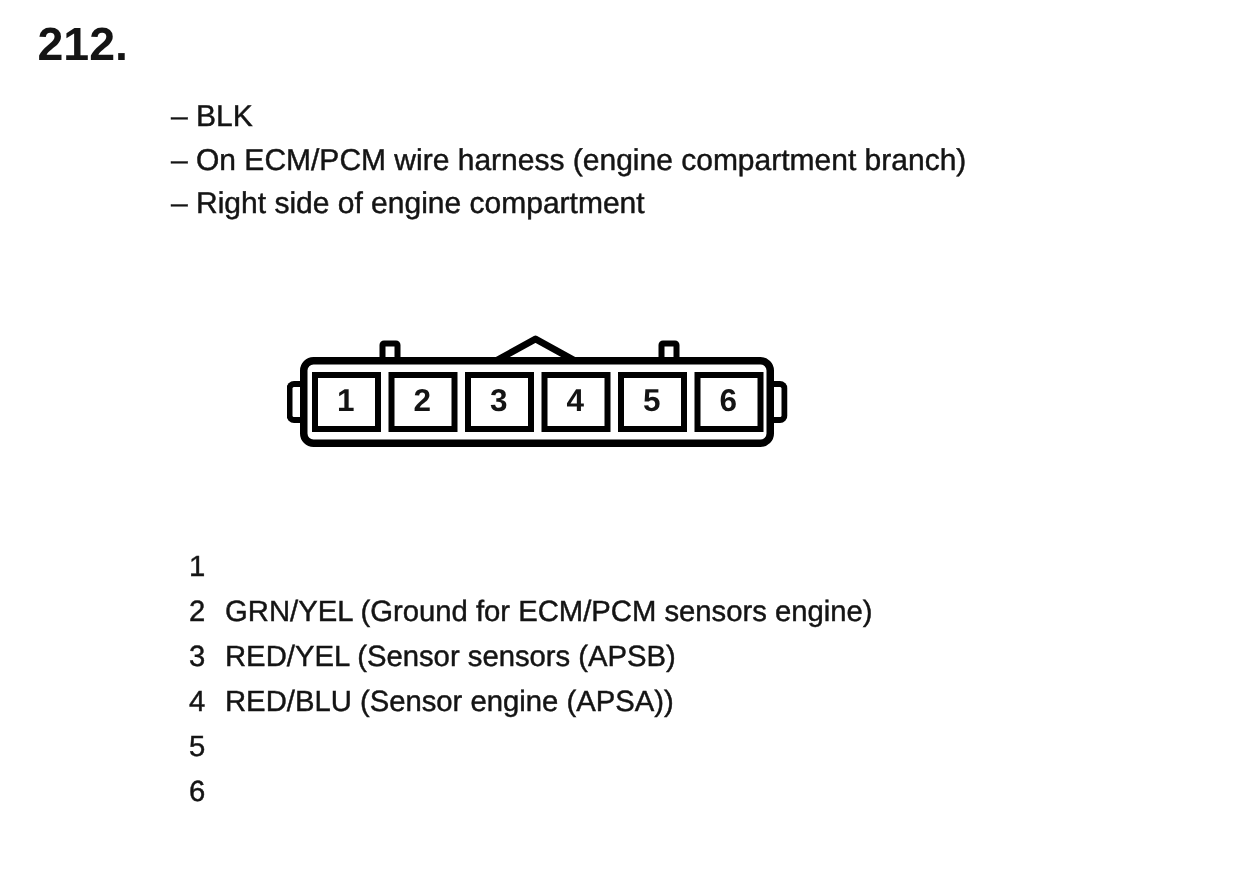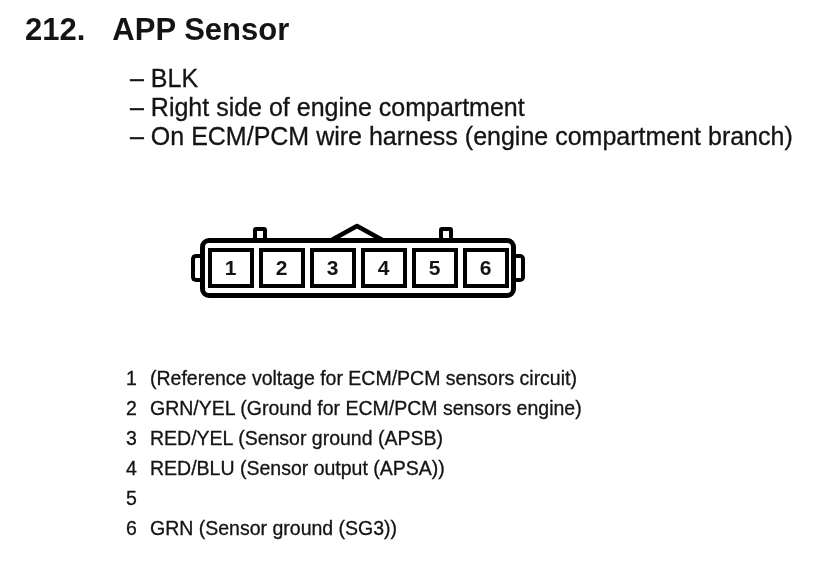--- a/index.html
+++ b/index.html
@@ -20,22 +20,22 @@
     left: 25px;
     display: flex;
     gap: 27px;
     font-size: 31px;
     font-weight: bold;
   }
   
   .notes {
     position: absolute;
     top: 64px;
-    left: 130px;
-    font-size: 25px;
+    left: 114px;
+    font-size: 20px;
     line-height: 29px;
     -webkit-text-stroke: 0.3px #141414;
   }
   
   .connector-wrap {
     position: absolute;
     top: 238px;
     left: 200px;
     width: 316px;
     height: 60px;
@@ -105,27 +105,26 @@
   .pin-row { display: flex; margin-bottom: 6px; }
   .pin-num { width: 24px; flex: none; }
 </style>
 </head>
 <body>
 
 <div class="page">
 
   <div class="header">
     <span>212.</span>
-    <span>APP Sensor</span>
   </div>
 
   <div class="notes">
     <div>– BLK</div>
+    <div>– On ECM/PCM wire harness (engine compartment branch)</div>
     <div>– Right side of engine compartment</div>
-    <div>– On ECM/PCM wire harness (engine compartment branch)</div>
   </div>
 
   <div class="connector-wrap">
     <div class="tab tab-left"></div>
     <div class="tab tab-right"></div>
     <svg class="peak" width="62" height="19" viewBox="0 0 62 19">
       <path d="M2,19 L31,3 L60,19" fill="#ffffff" stroke="#000000" stroke-width="4.5" stroke-linejoin="round"></path>
     </svg>
     <div class="clip clip-left"></div>
     <div class="clip clip-right"></div>
@@ -136,37 +135,35 @@
       <div class="pin-box">4</div>
       <div class="pin-box">5</div>
       <div class="pin-box">6</div>
     </div>
   </div>
 
   <div class="pin-list">
     <div class="pin-row">
       <span class="pin-num">1</span>
       <span>
-        <div>(Reference voltage for ECM/PCM sensors circuit)</div>
       </span>
     </div>
     <div class="pin-row">
       <span class="pin-num">2</span>
       <span>GRN/YEL (Ground for ECM/PCM sensors engine)</span>
     </div>
     <div class="pin-row">
       <span class="pin-num">3</span>
-      <span>RED/YEL (Sensor ground (APSB)</span>
+      <span>RED/YEL (Sensor sensors (APSB)</span>
     </div>
     <div class="pin-row">
       <span class="pin-num">4</span>
-      <span>RED/BLU (Sensor output (APSA))</span>
+      <span>RED/BLU (Sensor engine (APSA))</span>
     </div>
     <div class="pin-row">
       <span class="pin-num">5</span>
     </div>
     <div class="pin-row">
       <span class="pin-num">6</span>
-      <span>GRN (Sensor ground (SG3))</span>
     </div>
   </div>
 
 </div>
 
 </body></html>

